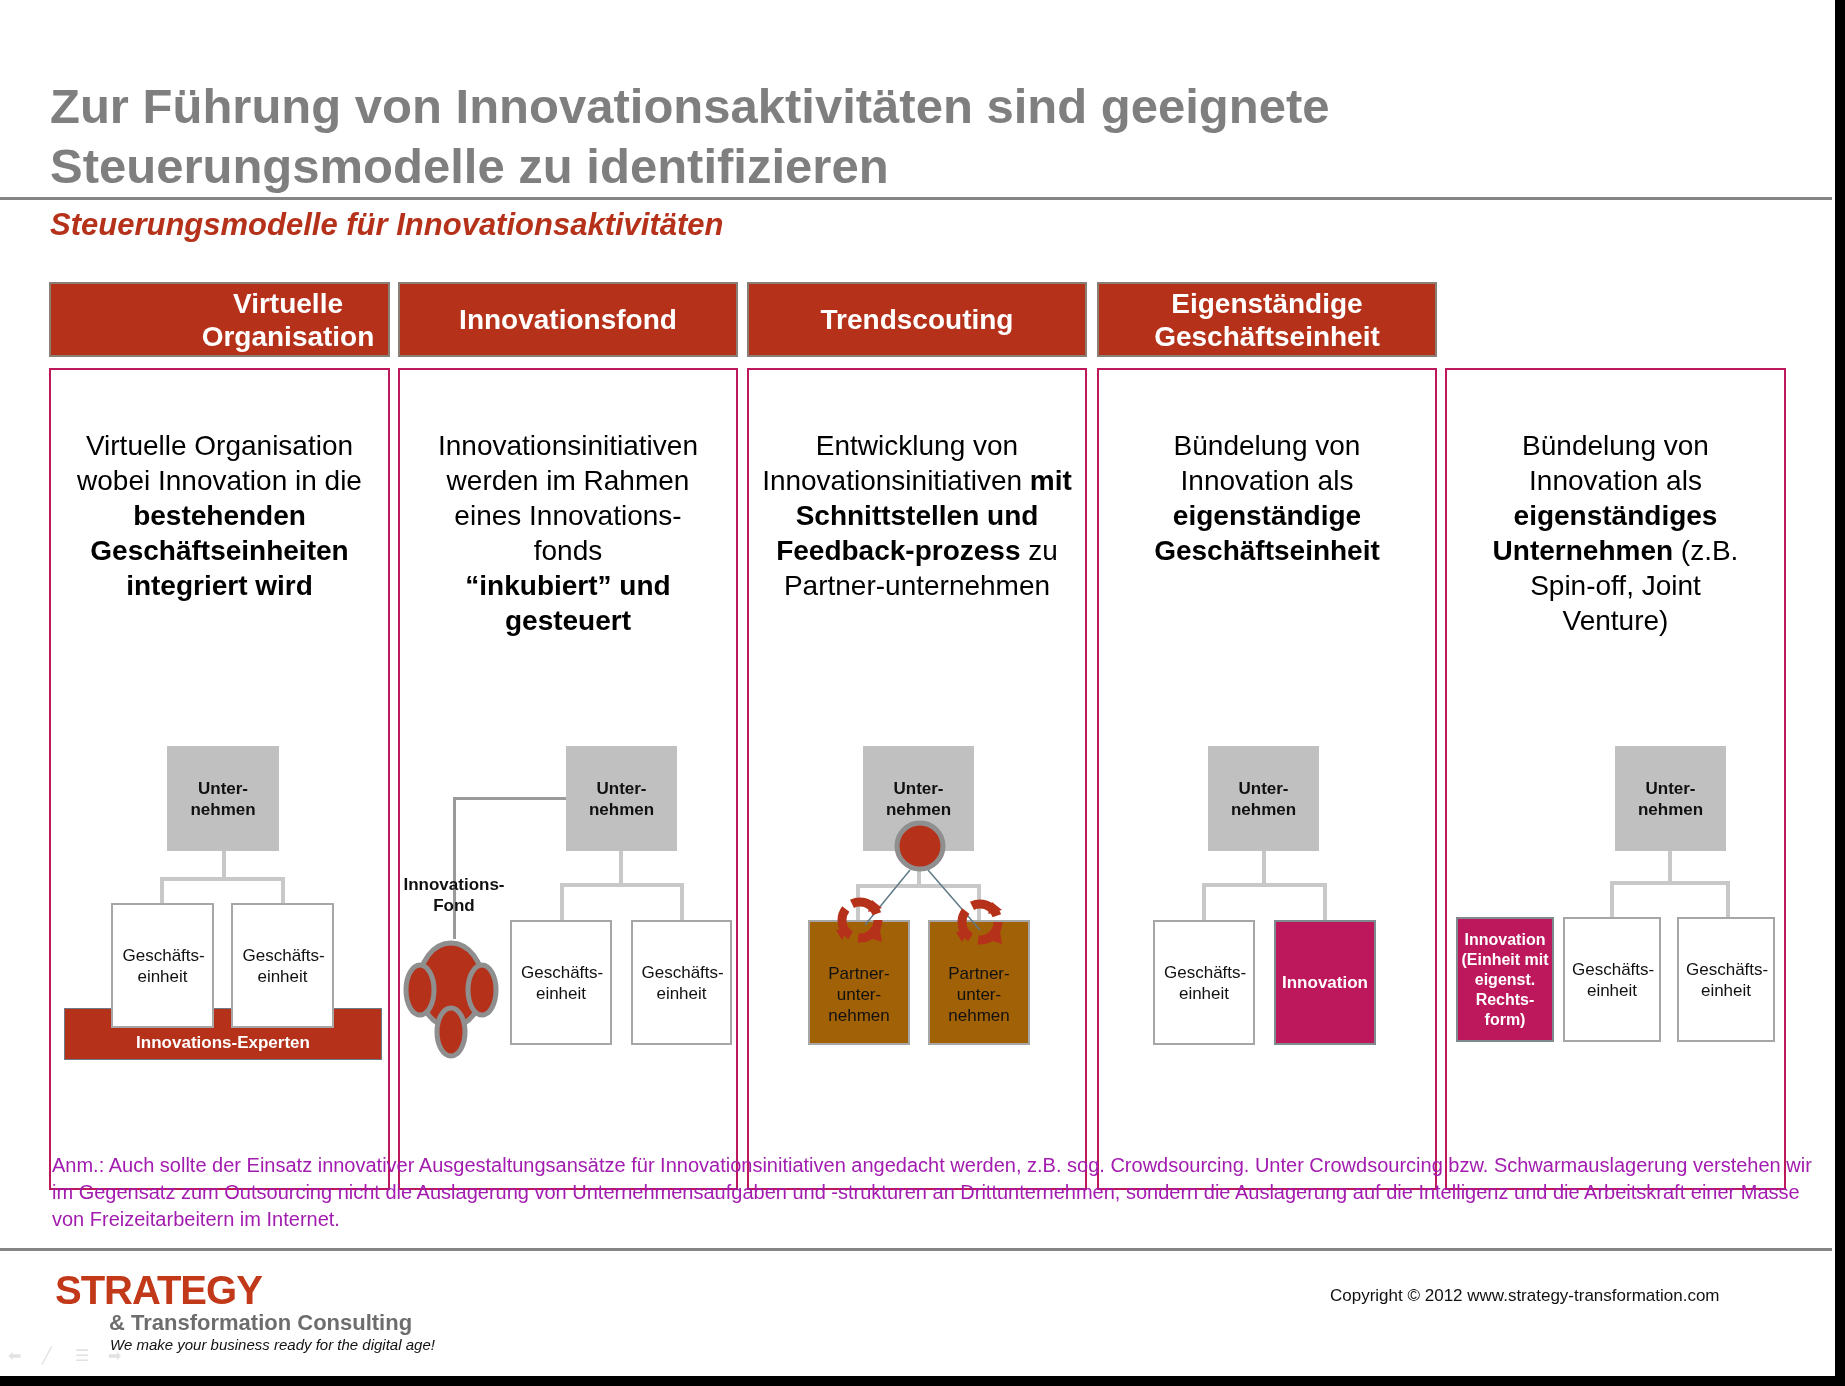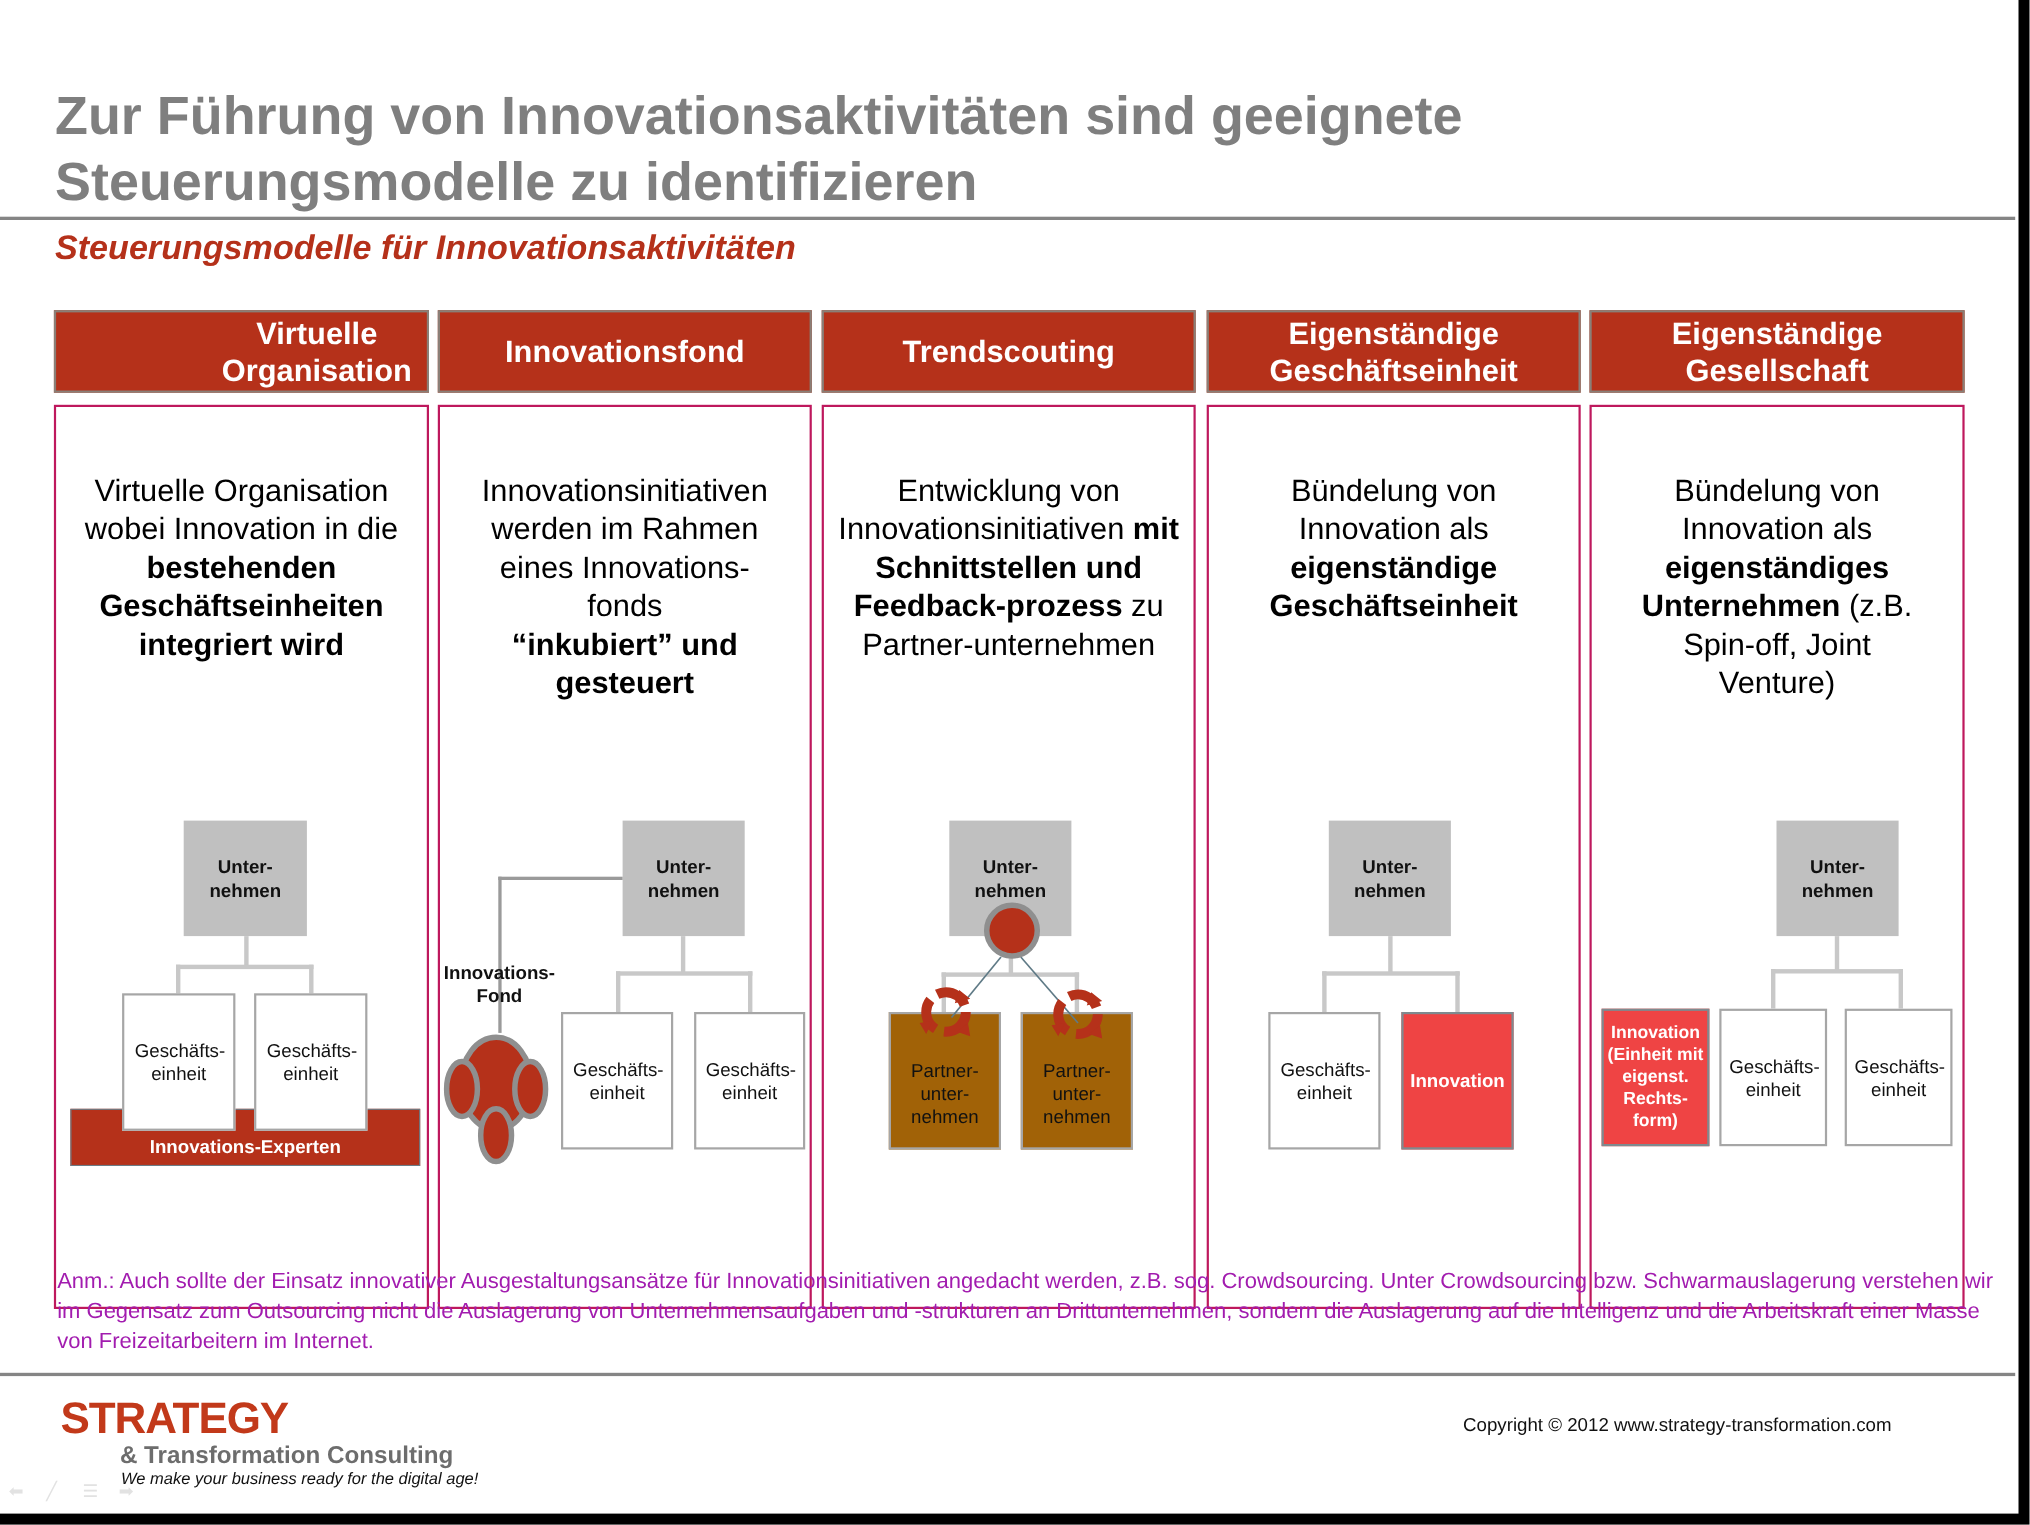--- a/index.html
+++ b/index.html
@@ -9,21 +9,21 @@
   .title{left:50px;top:76px;width:1700px;font-size:49px;font-weight:bold;color:#7f7f7f;line-height:60px;}
   .rule{left:0;width:1832px;height:3px;background:#858585;}
   .subtitle{left:50px;top:207px;font-size:31px;font-weight:bold;font-style:italic;color:#b5311a;}
   .col-head{top:282px;height:75px;background:#b5311a;border:2px solid #8a7f77;box-sizing:border-box;color:#fff;font-weight:bold;font-size:28px;line-height:33px;display:flex;align-items:center;justify-content:center;text-align:center;}
   .col-body{top:368px;height:822px;border:2px solid #be185d;box-sizing:border-box;background:#fff;}
   .desc{position:absolute;left:0;right:0;top:58px;text-align:center;font-size:28px;line-height:35px;color:#000;padding:0 12px;}
   .desc b{font-weight:bold;}
   .unt{position:absolute;background:#c0c0c0;display:flex;align-items:center;justify-content:center;text-align:center;font-weight:bold;font-size:17px;line-height:21px;color:#111;}
   .ge{position:absolute;background:#fff;border:2px solid #a6a6a6;box-sizing:border-box;display:flex;align-items:center;justify-content:center;text-align:center;font-size:17px;line-height:21px;color:#111;}
   .ge.partner{background:#a16207;}
-  .ge.red{background:#ef4444;color:#fff;font-weight:bold;border-color:#7f8a8f;}
+  .ge.red{background:#be185d;color:#fff;font-weight:bold;border-color:#7f8a8f;}
   .ln{position:absolute;background:#c8c8c8;}
   .ln-dark{position:absolute;background:#9a9a9a;}
   .redbar{position:absolute;background:#b5311a;border:1px solid #6b7c86;box-sizing:border-box;color:#fff;font-weight:bold;font-size:17px;text-align:center;}
   .note{left:52px;top:1152px;width:1760px;font-size:20px;line-height:27px;color:#a21caf;}
   .logo-main{left:55px;top:1268px;font-size:40px;font-weight:bold;color:#c2391a;letter-spacing:-1px;}
   .logo-sub{left:109px;top:1310px;font-size:22px;font-weight:bold;color:#6d6d6d;}
   .logo-tag{left:110px;top:1336px;font-size:15px;color:#111;font-style:italic;}
   .copyright{left:1330px;top:1286px;font-size:17px;color:#111;}
   .ctrl{position:absolute;top:1346px;font-size:16px;color:#e2e2e2;}
 </style>
@@ -139,23 +139,20 @@
   <div class="ln" style="left:1202px;top:883px;width:125px;height:4px;"></div>
   <div class="ln" style="left:1202px;top:883px;width:4px;height:37px;"></div>
   <div class="ln" style="left:1323px;top:883px;width:4px;height:37px;"></div>
   <div class="ge" style="left:1153px;top:920px;width:102px;height:125px;">
       <span style="width:80px;">Geschäfts-einheit</span>
     </div>
   <div class="ge red" style="left:1274px;top:920px;width:102px;height:125px;">
       <span>Innovation</span>
     </div>
 
-  <div class="abs col-head" style="left:1445px;width:341px;">
-      <span style="max-width:220px;">Eigenständige Gesellschaft</span>
-    </div>
   <div class="abs col-body" style="left:1445px;width:341px;">
     <div class="desc" style="padding:0 36px;"><span>Bündelung von Innovation als </span><b>eigenständiges Unternehmen</b><span> (z.B. Spin-off, Joint Venture)</span></div>
   </div>
   <div class="unt" style="left:1615px;top:746px;width:111px;height:105px;">
       <span style="width:70px;">Unter-nehmen</span>
     </div>
   <div class="ln" style="left:1668px;top:851px;width:4px;height:32px;"></div>
   <div class="ln" style="left:1610px;top:881px;width:120px;height:4px;"></div>
   <div class="ln" style="left:1610px;top:881px;width:4px;height:36px;"></div>
   <div class="ln" style="left:1726px;top:881px;width:4px;height:36px;"></div>

